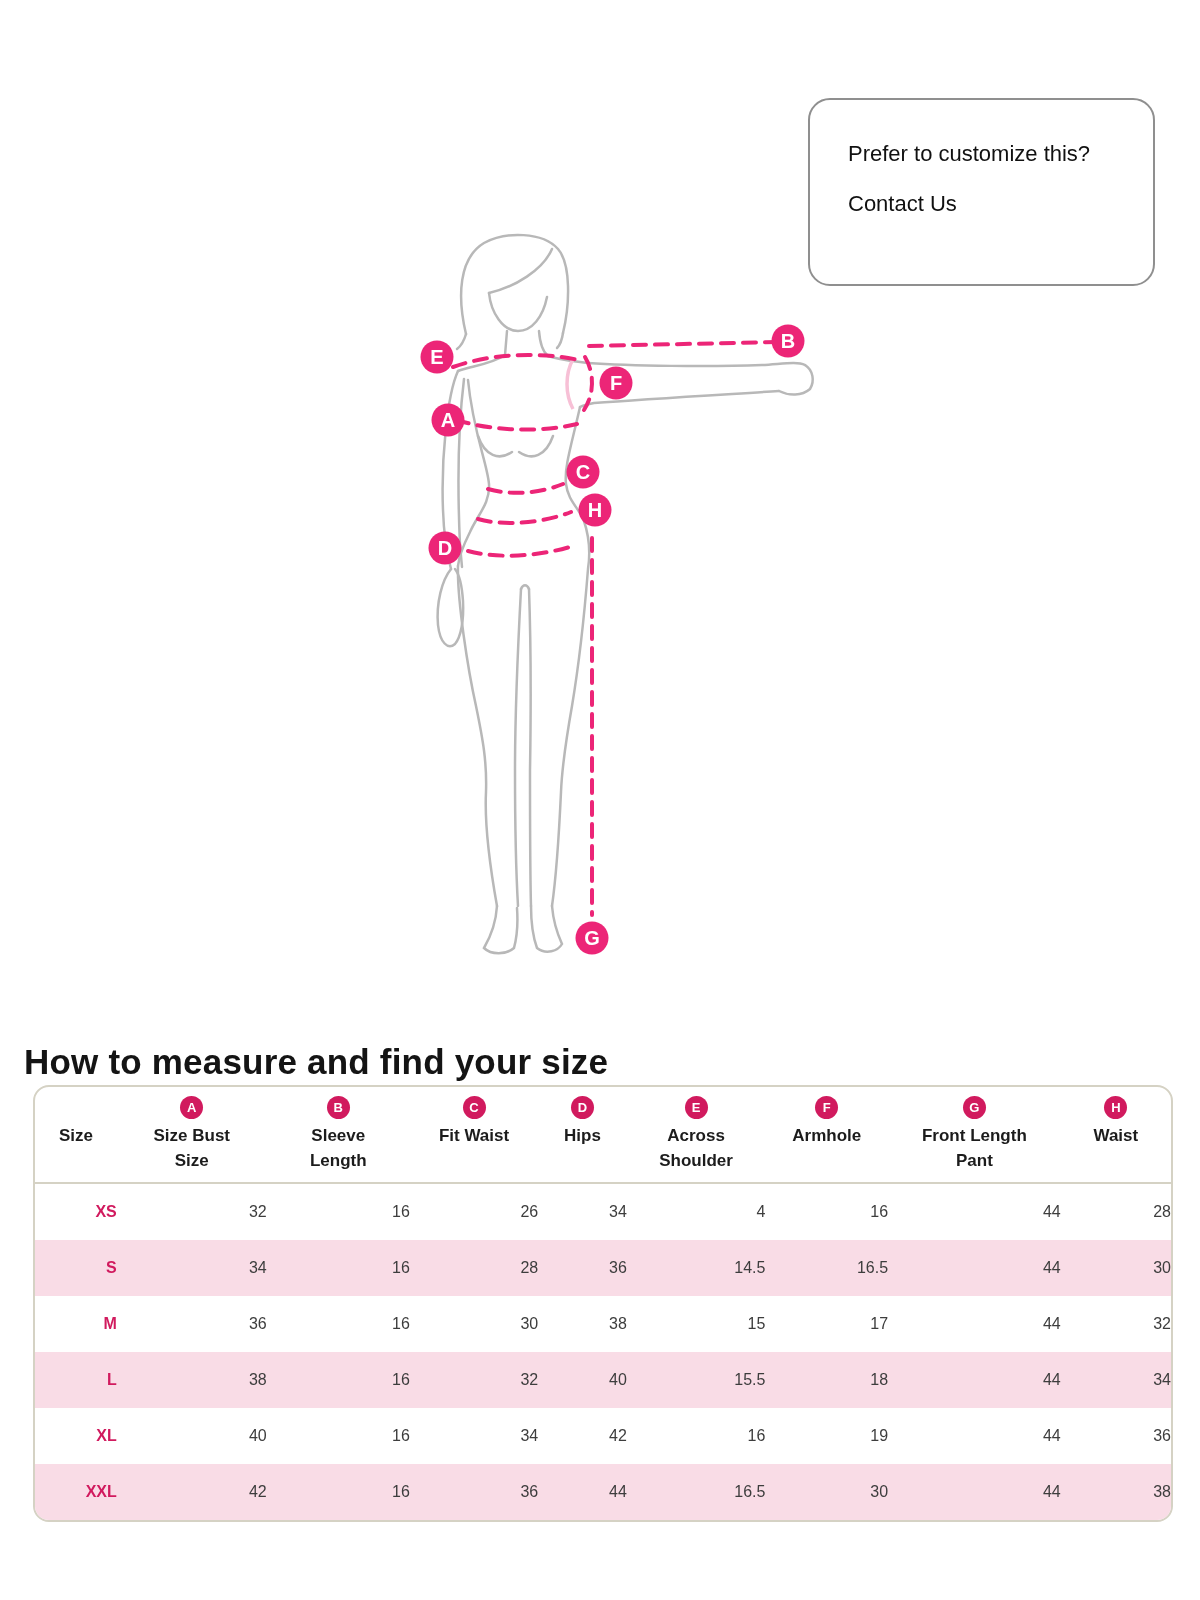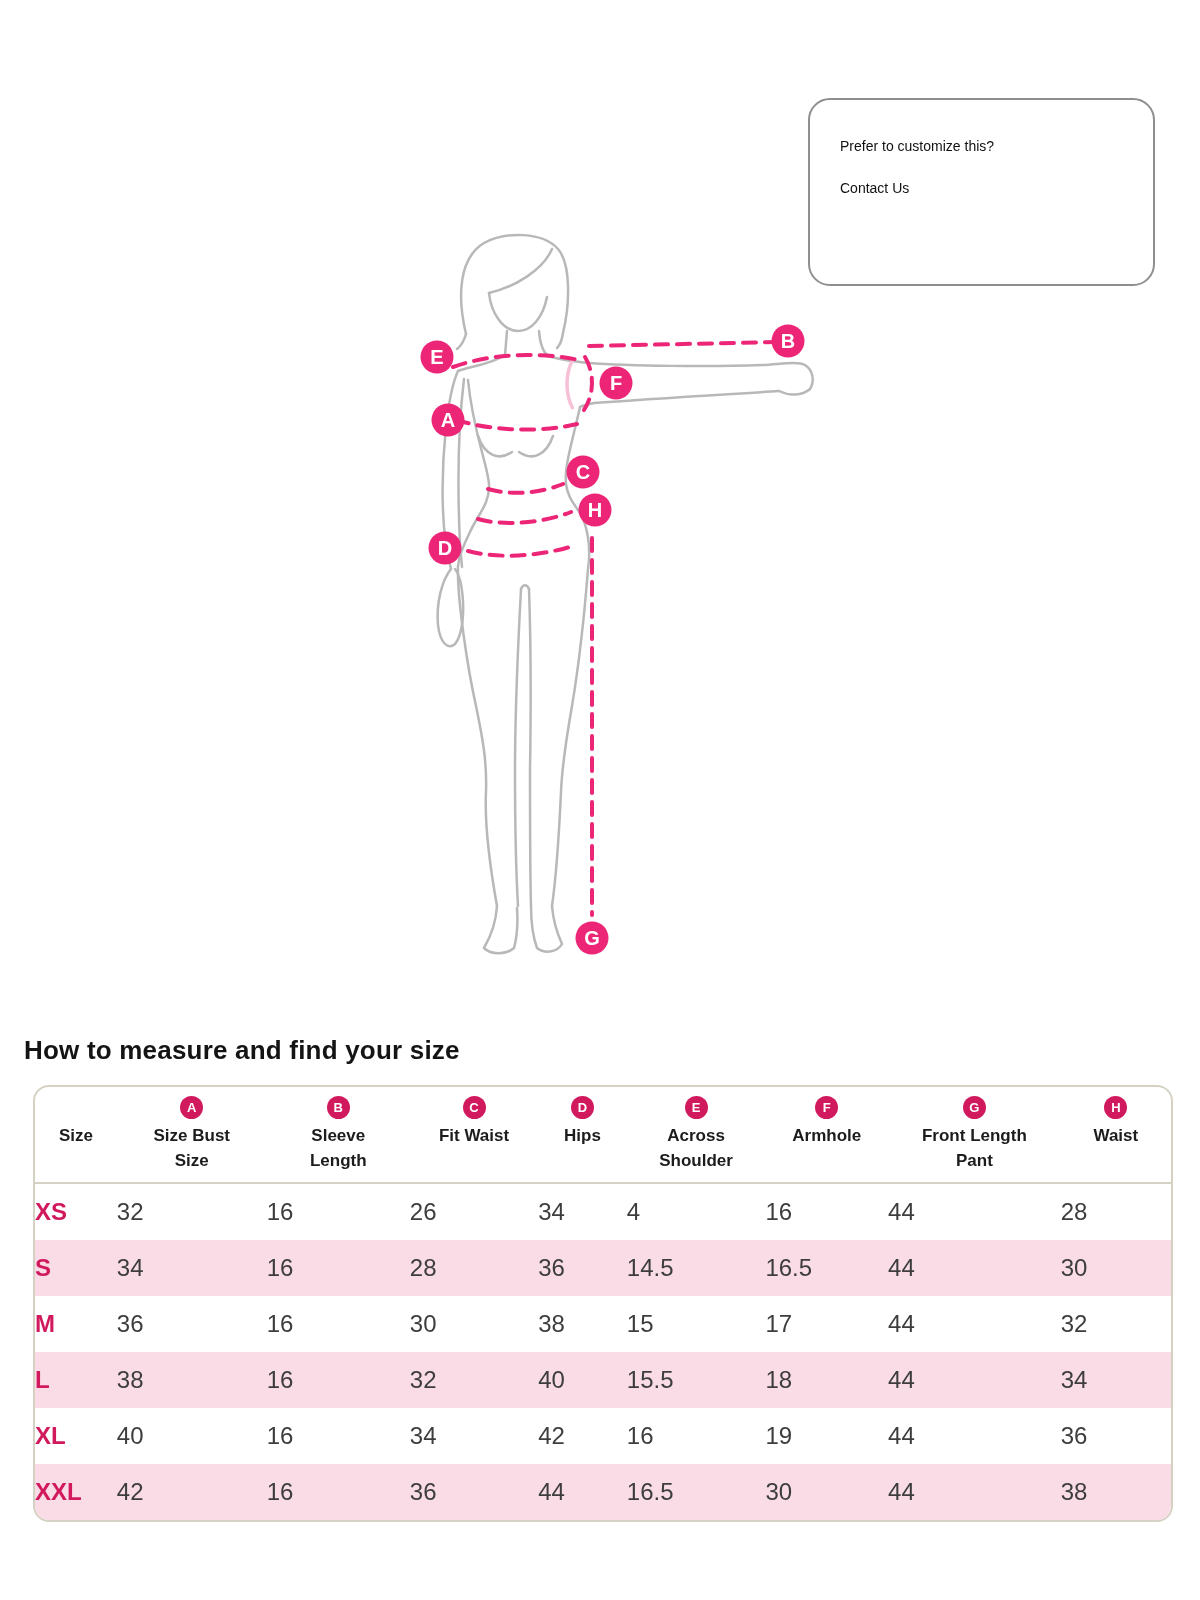--- a/index.html
+++ b/index.html
@@ -17,33 +17,33 @@
   body{
     width:1200px;height:1600px;position:relative;background:#fff;
     font-family:"Liberation Sans",sans-serif;color:var(--ink);
   }
 
   
   .callout{
     position:absolute;left:808px;top:98px;width:347px;height:188px;
     border:2px solid #8f8f8f;border-radius:22px;padding:25px 20px 0 30px;
   }
-  .callout p{margin:0;font-size:14px;line-height:42px;color:#111}
+  .callout p{margin:8px;font-size:22px;line-height:42px;color:#111}
 
   
   .figure-wrap{position:absolute;left:400px;top:220px;width:430px;height:760px}
   .figure-wrap svg{display:block;width:100%;height:100%}
   .marker-letter{
     fill:#fff;font-size:20px;font-weight:bold;text-anchor:middle;
     font-family:"Liberation Sans",sans-serif;
   }
 
   
   .heading{
-    position:absolute;left:24px;top:1013px;font-size:26px;font-weight:bold;
+    position:absolute;left:24px;top:1013px;font-size:35px;font-weight:bold;
     color:var(--ink);letter-spacing:.2px;
   }
 
   
   .size-table{
     position:absolute;left:33px;top:1085px;width:1140px;
     border:2px solid var(--table-border);border-radius:16px;overflow:hidden;
     background:#fff;
   }
   .thead{
@@ -54,21 +54,21 @@
   .hbadge{
     width:23px;height:23px;border-radius:50%;background:var(--crimson);color:#fff;
     font-size:13px;font-weight:bold;display:flex;align-items:center;justify-content:center;
     flex:none;
   }
   .hbadge:empty{visibility:hidden}
   .hlabel{font-size:17px;font-weight:bold;color:#1c1c1c;text-align:center;line-height:25px}
   .hlabel div:empty{display:none}
   .tr{display:grid;grid-template-columns:var(--cols);height:56px;align-items:center}
   .tr.alt{background:var(--row-pink)}
-  .td{text-align:left;font-size:24px;color:var(--cell-ink)}
+  .td{text-align:right;font-size:16px;color:var(--cell-ink)}
   .td.size{font-weight:bold;color:var(--crimson)}
 </style>
 </head>
 <body>
 
 <div class="callout">
   <p>Prefer to customize this?</p>
   <p>Contact Us</p>
 </div>
 

